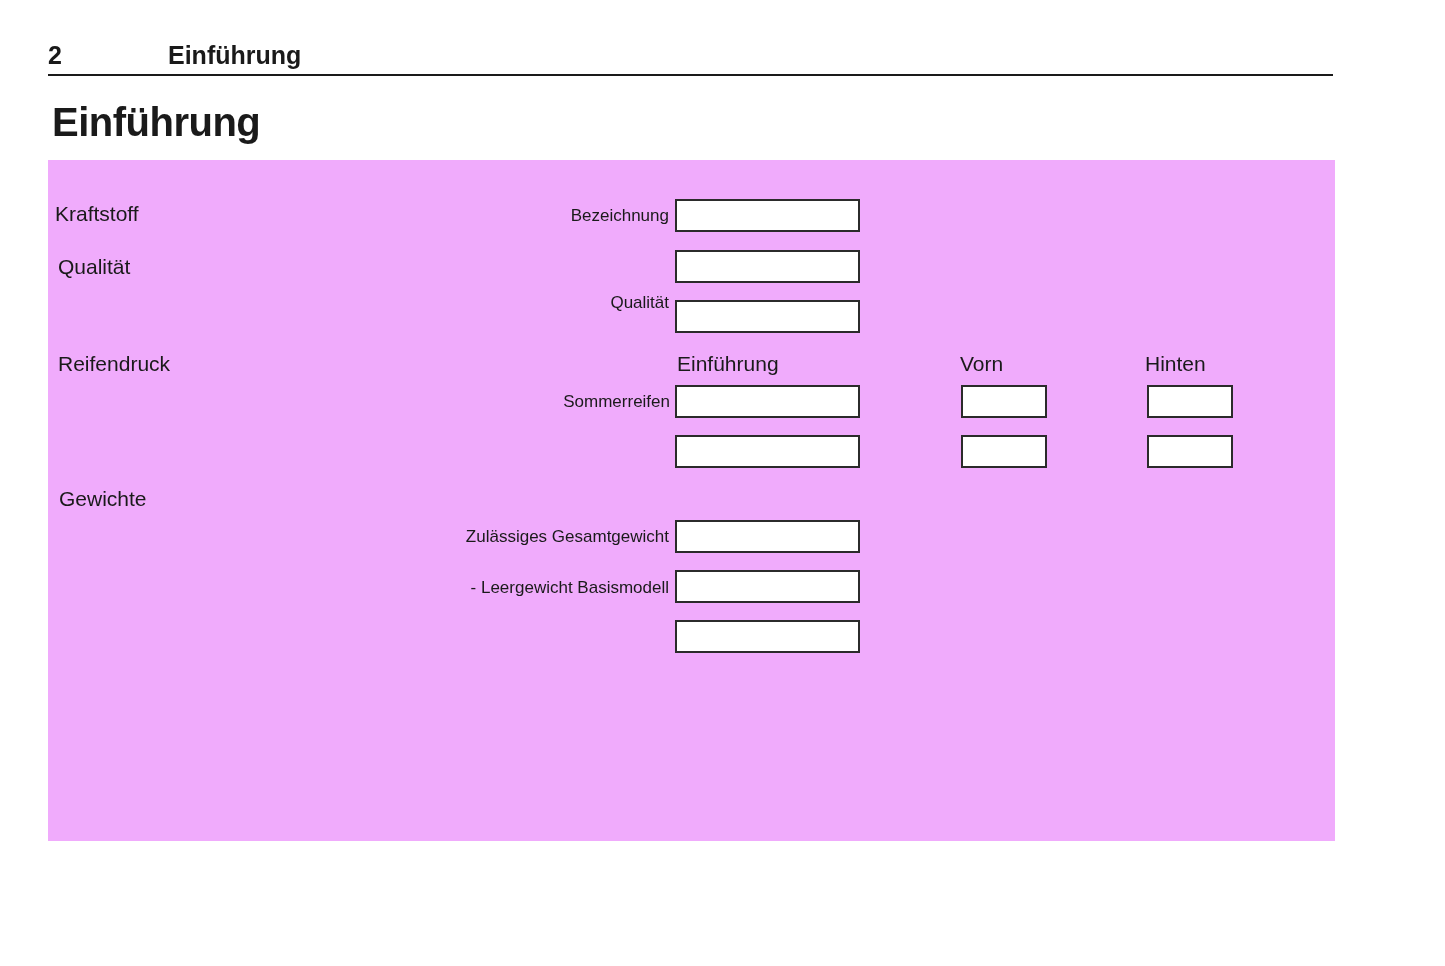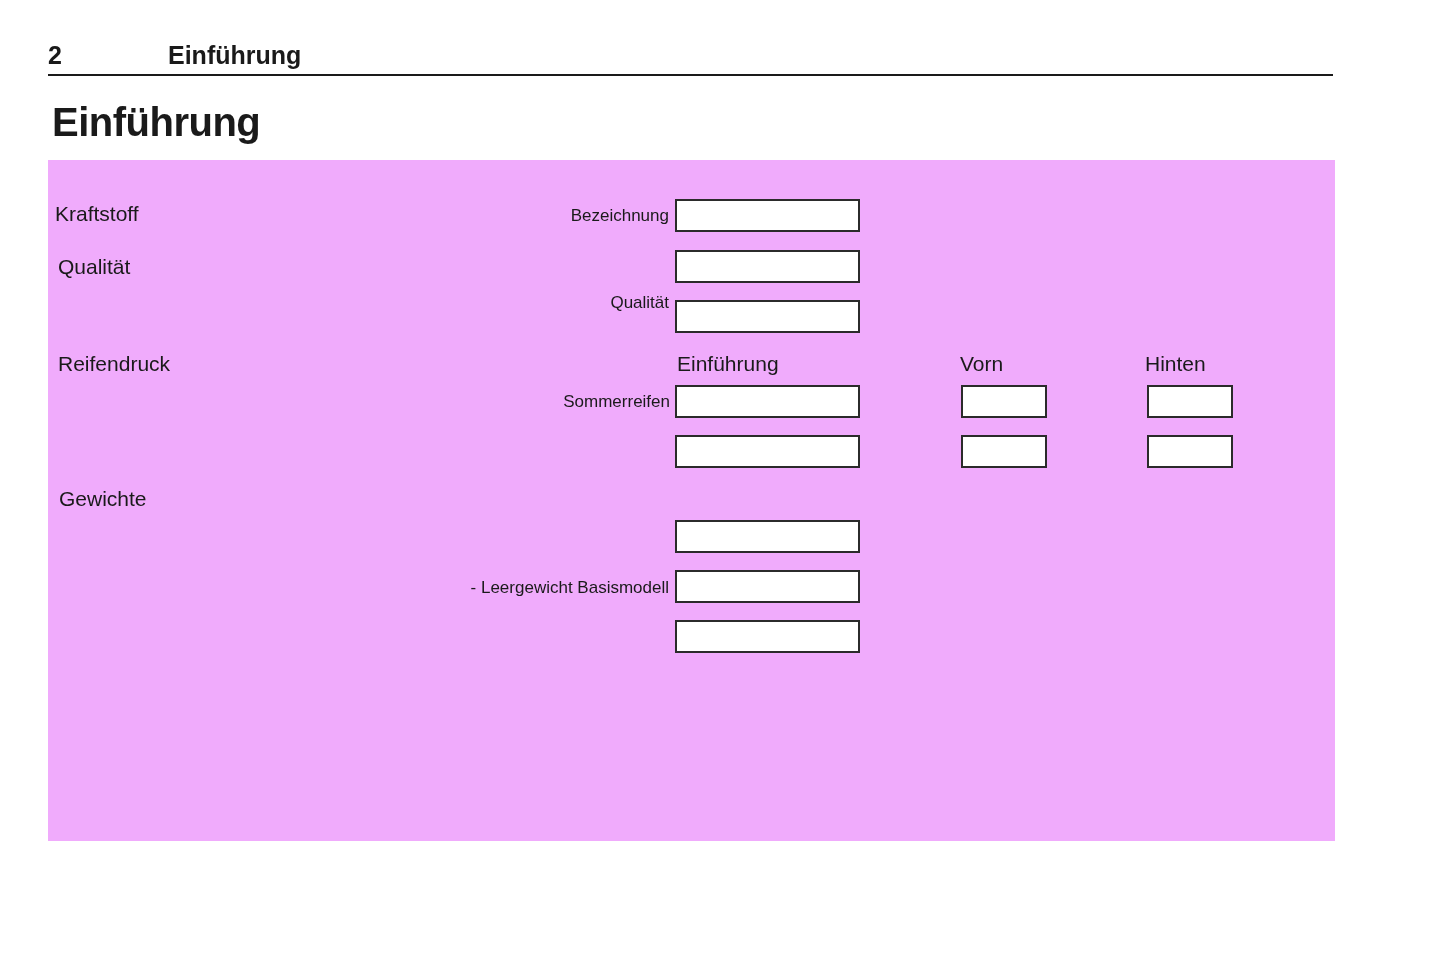--- a/index.html
+++ b/index.html
@@ -130,20 +130,21 @@
 
   <div class="field-label" style="left:328px; top:229px; width:294px;">Sommerreifen</div>
   <div class="entry-box" style="left:627px; top:225px; width:185px; height:33px;"></div>
   <div class="entry-box" style="left:913px; top:225px; width:86px; height:33px;"></div>
   <div class="entry-box" style="left:1099px; top:225px; width:86px; height:33px;"></div>
 
   <div class="entry-box" style="left:627px; top:275px; width:185px; height:33px;"></div>
   <div class="entry-box" style="left:913px; top:275px; width:86px; height:33px;"></div>
   <div class="entry-box" style="left:1099px; top:275px; width:86px; height:33px;"></div>
 
+  <div class="field-label" style="left:227px; top:364px; width:394px;">Zulässiges Gesamtgewicht</div>
   <div class="entry-box" style="left:627px; top:360px; width:185px; height:33px;"></div>
 
   <div class="field-label" style="left:227px; top:415px; width:394px;">- Leergewicht Basismodell</div>
   <div class="entry-box" style="left:627px; top:410px; width:185px; height:33px;"></div>
 
   <div class="entry-box" style="left:627px; top:460px; width:185px; height:33px;"></div>
 
 </div>
 
 </body></html>

